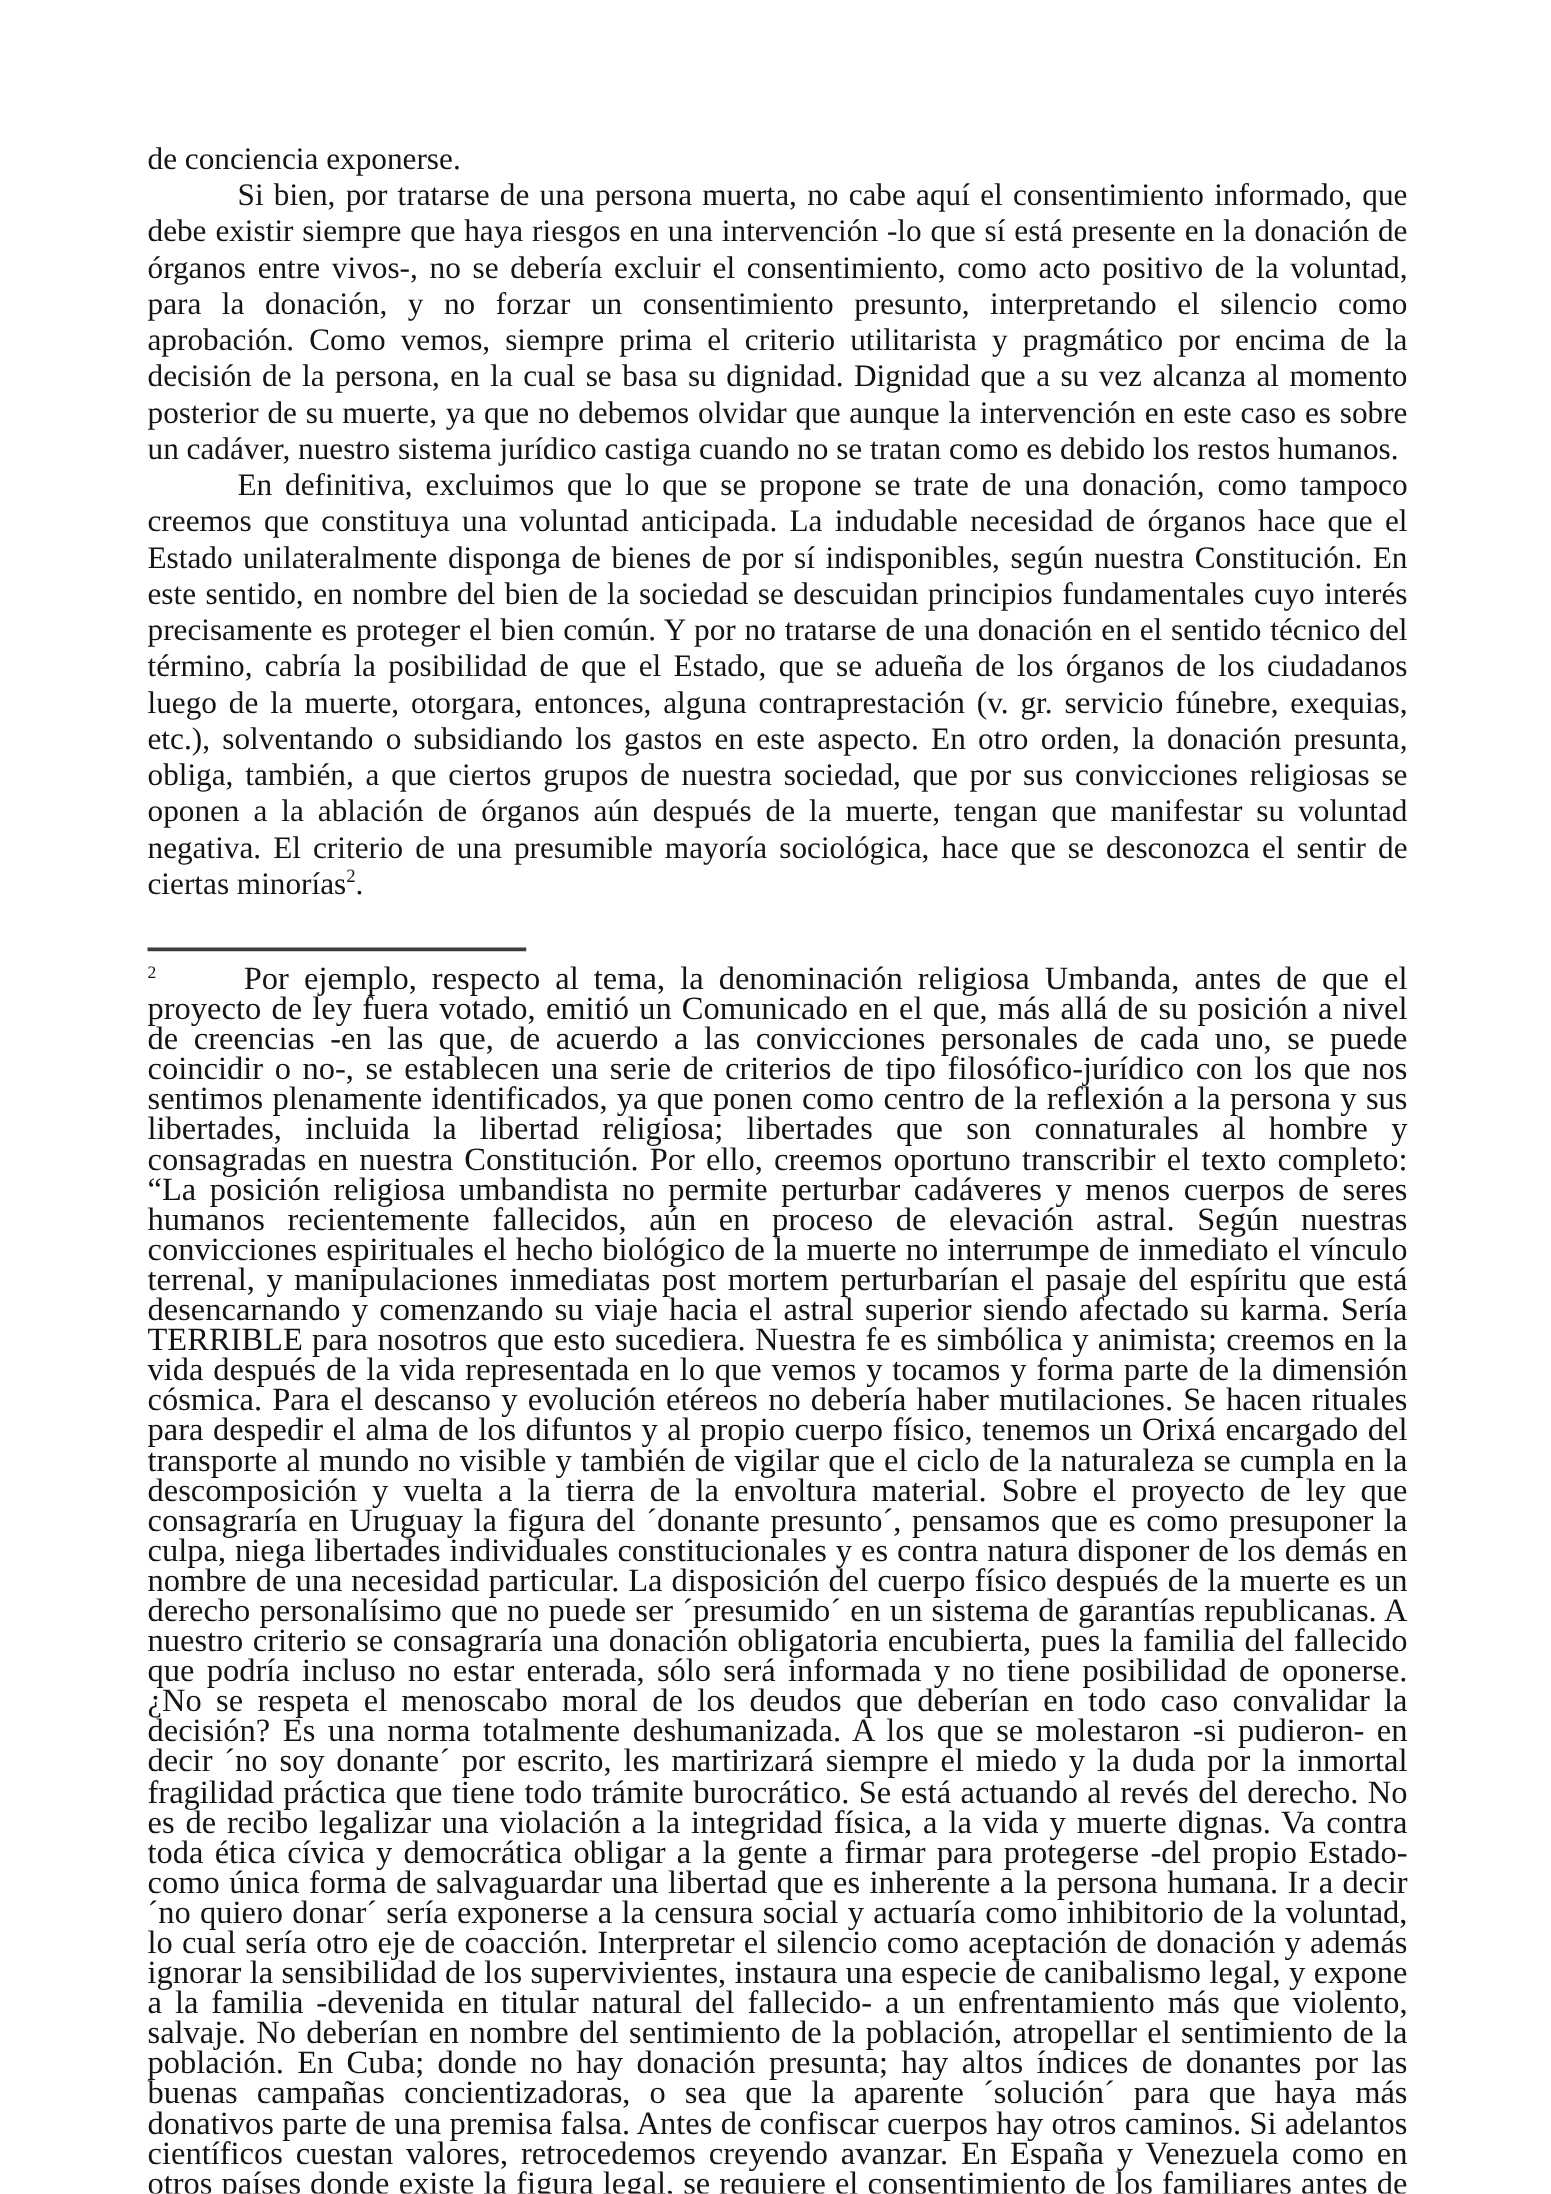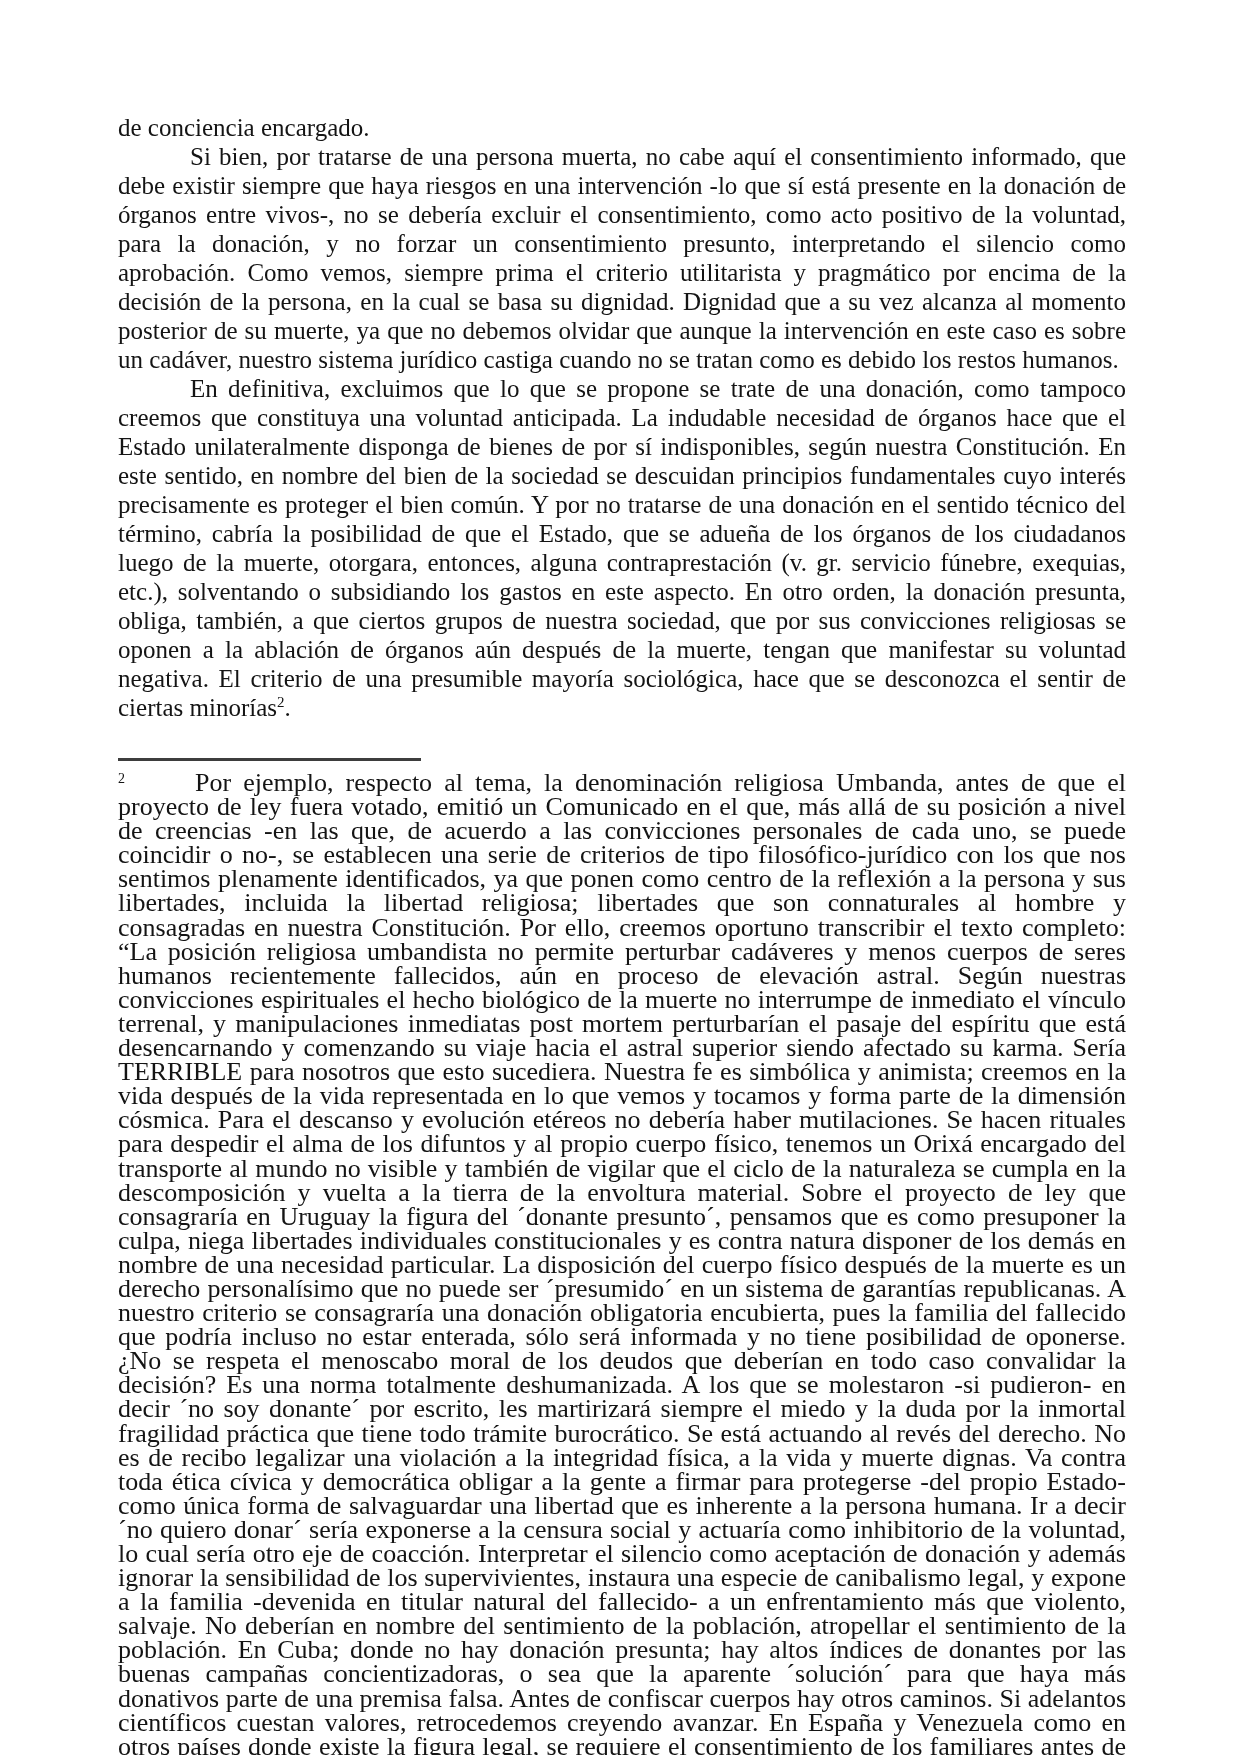--- a/index.html
+++ b/index.html
@@ -58,21 +58,21 @@
     text-align: justify;
     text-indent: 77px;
   }
 </style>
 </head>
 <body>
 
 <div class="page">
 
   <div class="main-text">
-    <p class="no-indent">de conciencia encargado.</p>
+    <p class="no-indent">de conciencia exponerse.</p>
     <p>Si bien, por tratarse de una persona muerta, no cabe aquí el consentimiento informado, que debe existir siempre que haya riesgos en una intervención -lo que sí está presente en la donación de órganos entre vivos-, no se debería excluir el consentimiento, como acto positivo de la voluntad, para la donación, y no forzar un consentimiento presunto, interpretando el silencio como aprobación. Como vemos, siempre prima el criterio utilitarista y pragmático por encima de la decisión de la persona, en la cual se basa su dignidad. Dignidad que a su vez alcanza al momento posterior de su muerte, ya que no debemos olvidar que aunque la intervención en este caso es sobre un cadáver, nuestro sistema jurídico castiga cuando no se tratan como es debido los restos humanos.</p>
     <p><span>En definitiva, excluimos que lo que se propone se trate de una donación, como tampoco creemos que constituya una voluntad anticipada. La indudable necesidad de órganos hace que el Estado unilateralmente disponga de bienes de por sí indisponibles, según nuestra Constitución. En este sentido, en nombre del bien de la sociedad se descuidan principios fundamentales cuyo interés precisamente es proteger el bien común. Y por no tratarse de una donación en el sentido técnico del término, cabría la posibilidad de que el Estado, que se adueña de los órganos de los ciudadanos luego de la muerte, otorgara, entonces, alguna contraprestación (v. gr. servicio fúnebre, exequias, etc.), solventando o subsidiando los gastos en este aspecto. En otro orden, la donación presunta, obliga, también, a que ciertos grupos de nuestra sociedad, que por sus convicciones religiosas se oponen a la ablación de órganos aún después de la muerte, tengan que manifestar su voluntad negativa. El criterio de una presumible mayoría sociológica, hace que se desconozca el sentir de ciertas minorías</span><sup class="fn-ref">2</sup><span>.</span></p>
   </div>
 
   <div class="fn-separator"></div>
 
   <div class="footnote">
     <sup class="fn-num">2</sup>
     <p class="fn-text">Por ejemplo, respecto al tema, la denominación religiosa Umbanda, antes de que el proyecto de ley fuera votado, emitió un Comunicado en el que, más allá de su posición a nivel de creencias -en las que, de acuerdo a las convicciones personales de cada uno, se puede coincidir o no-, se establecen una serie de criterios de tipo filosófico-jurídico con los que nos sentimos plenamente identificados, ya que ponen como centro de la reflexión a la persona y sus libertades, incluida la libertad religiosa; libertades que son connaturales al hombre y consagradas en nuestra Constitución. Por ello, creemos oportuno transcribir el texto completo: “La posición religiosa umbandista no permite perturbar cadáveres y menos cuerpos de seres humanos recientemente fallecidos, aún en proceso de elevación astral. Según nuestras convicciones espirituales el hecho biológico de la muerte no interrumpe de inmediato el vínculo terrenal, y manipulaciones inmediatas post mortem perturbarían el pasaje del espíritu que está desencarnando y comenzando su viaje hacia el astral superior siendo afectado su karma. Sería TERRIBLE para nosotros que esto sucediera. Nuestra fe es simbólica y animista; creemos en la vida después de la vida representada en lo que vemos y tocamos y forma parte de la dimensión cósmica. Para el descanso y evolución etéreos no debería haber mutilaciones. Se hacen rituales para despedir el alma de los difuntos y al propio cuerpo físico, tenemos un Orixá encargado del transporte al mundo no visible y también de vigilar que el ciclo de la naturaleza se cumpla en la descomposición y vuelta a la tierra de la envoltura material. Sobre el proyecto de ley que consagraría en Uruguay la figura del ´donante presunto´, pensamos que es como presuponer la culpa, niega libertades individuales constitucionales y es contra natura disponer de los demás en nombre de una necesidad particular. La disposición del cuerpo físico después de la muerte es un derecho personalísimo que no puede ser ´presumido´ en un sistema de garantías republicanas. A nuestro criterio se consagraría una donación obligatoria encubierta, pues la familia del fallecido que podría incluso no estar enterada, sólo será informada y no tiene posibilidad de oponerse. ¿No se respeta el menoscabo moral de los deudos que deberían en todo caso convalidar la decisión? Es una norma totalmente deshumanizada. A los que se molestaron -si pudieron- en decir ´no soy donante´ por escrito, les martirizará siempre el miedo y la duda por la inmortal fragilidad práctica que tiene todo trámite burocrático. Se está actuando al revés del derecho. No es de recibo legalizar una violación a la integridad física, a la vida y muerte dignas. Va contra toda ética cívica y democrática obligar a la gente a firmar para protegerse -del propio Estado- como única forma de salvaguardar una libertad que es inherente a la persona humana. Ir a decir ´no quiero donar´ sería exponerse a la censura social y actuaría como inhibitorio de la voluntad, lo cual sería otro eje de coacción. Interpretar el silencio como aceptación de donación y además ignorar la sensibilidad de los supervivientes, instaura una especie de canibalismo legal, y expone a la familia -devenida en titular natural del fallecido- a un enfrentamiento más que violento, salvaje. No deberían en nombre del sentimiento de la población, atropellar el sentimiento de la población. En Cuba; donde no hay donación presunta; hay altos índices de donantes por las buenas campañas concientizadoras, o sea que la aparente ´solución´ para que haya más donativos parte de una premisa falsa. Antes de confiscar cuerpos hay otros caminos. Si adelantos científicos cuestan valores, retrocedemos creyendo avanzar. En España y Venezuela como en otros países donde existe la figura legal, se requiere el consentimiento de los familiares antes de declarar la donación presumida. Pedimos reflexión: es una medida abusiva y notablemente autoritaria. Si un 70 %, como suponen los defensores del proyecto, son potenciales donantes, bastaría una campaña promocionando la donación para que se manifestaran concretamente. Una base de datos fehacientes facilitaría trámites en pro de la</p>
   </div>

